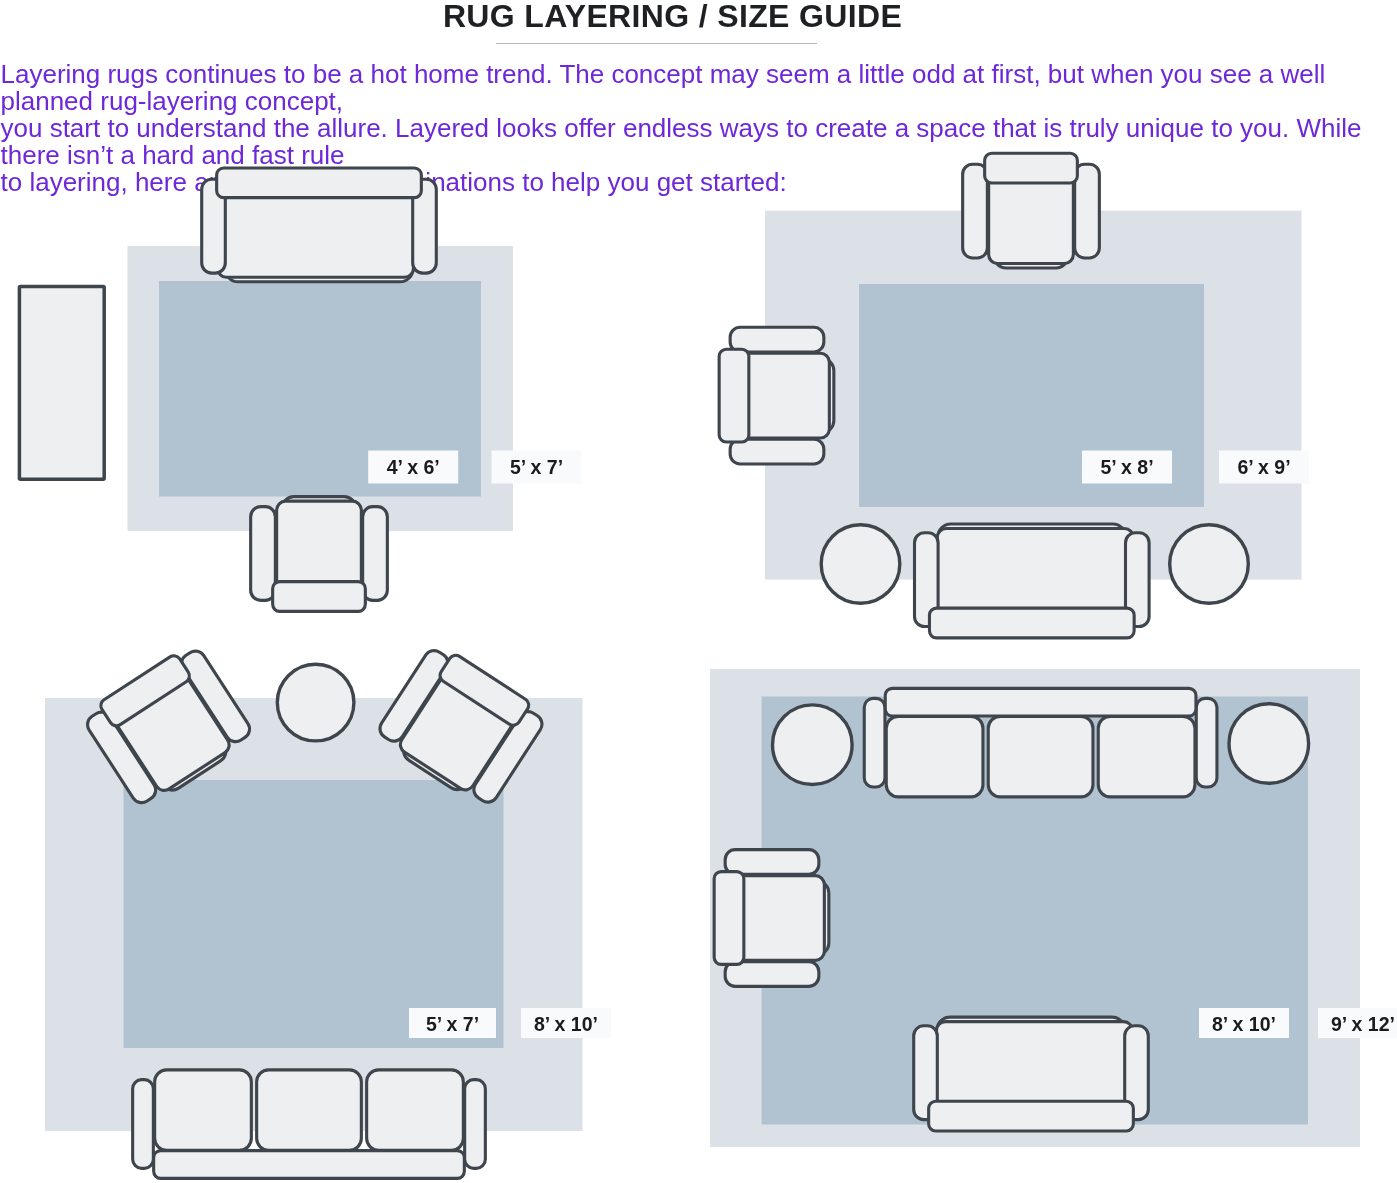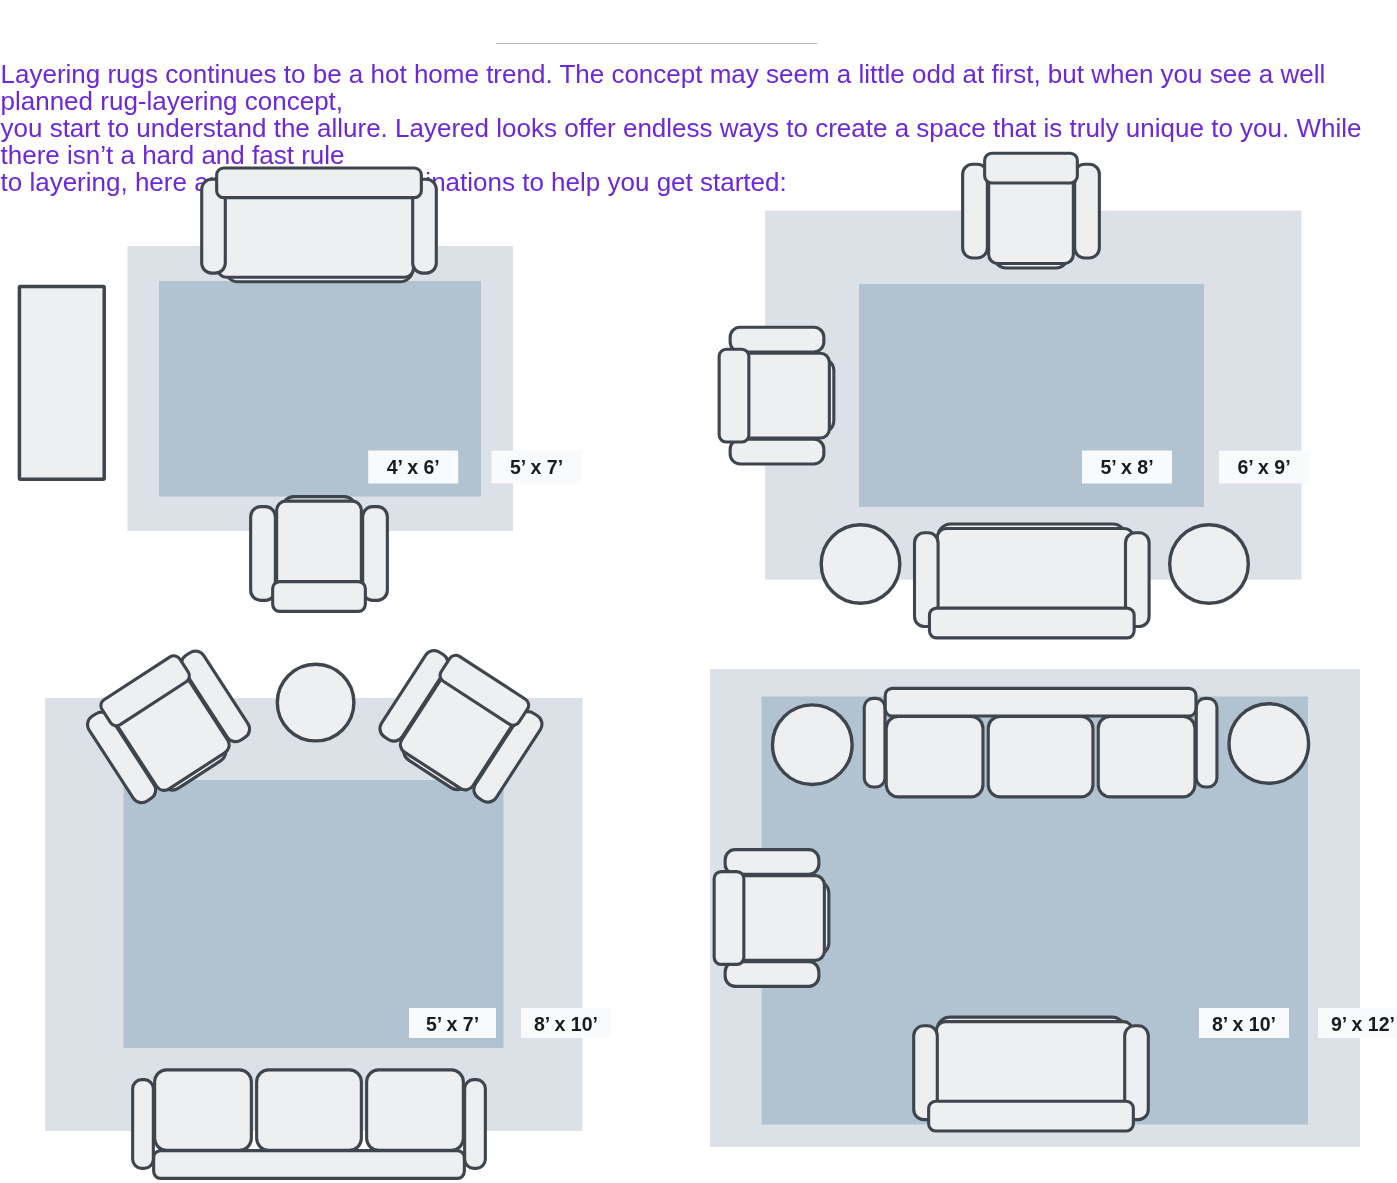--- a/index.html
+++ b/index.html
@@ -7,20 +7,21 @@
         font-family:"Liberation Sans",sans-serif;}
   .title{position:absolute;top:-0.5px;left:0;width:1345px;text-align:center;
          font-weight:700;font-size:32px;line-height:1;letter-spacing:0.35px;color:#1e2023;}
   .rule{position:absolute;left:496px;top:43px;width:321px;height:1px;background:#b8b9bb;}
   .para{position:absolute;left:0.5px;top:60.5px;font-size:26px;line-height:27px;color:#6d28d9;}
   svg{position:absolute;left:0;top:0;}
 </style>
 </head>
 <body>
 <div id="page">
+  <div class="title">RUG LAYERING / SIZE GUIDE</div>
   <div class="rule"></div>
   <div class="para">Layering rugs continues to be a hot home trend. The concept may seem a little odd at first, but when you see a well planned rug-layering concept,<br>you start to understand the allure. Layered looks offer endless ways to create a space that is truly unique to you. While there isn’t a hard and fast rule<br>to layering, here are a few size combinations to help you get started:</div>
 
   <svg width="1397" height="1183" viewBox="0 0 1397 1183">
     <defs>
       <g id="sofa" stroke="#3f454c" stroke-width="3.1" fill="#edeff1">
         <rect x="25" y="20" width="188" height="95.5" rx="13"></rect>
         <rect x="17.5" y="14" width="196" height="97" rx="9"></rect>
         <rect x="1.7" y="13" width="23.6" height="93.8" rx="10"></rect>
         <rect x="212.7" y="13" width="23.6" height="93.8" rx="10"></rect>

